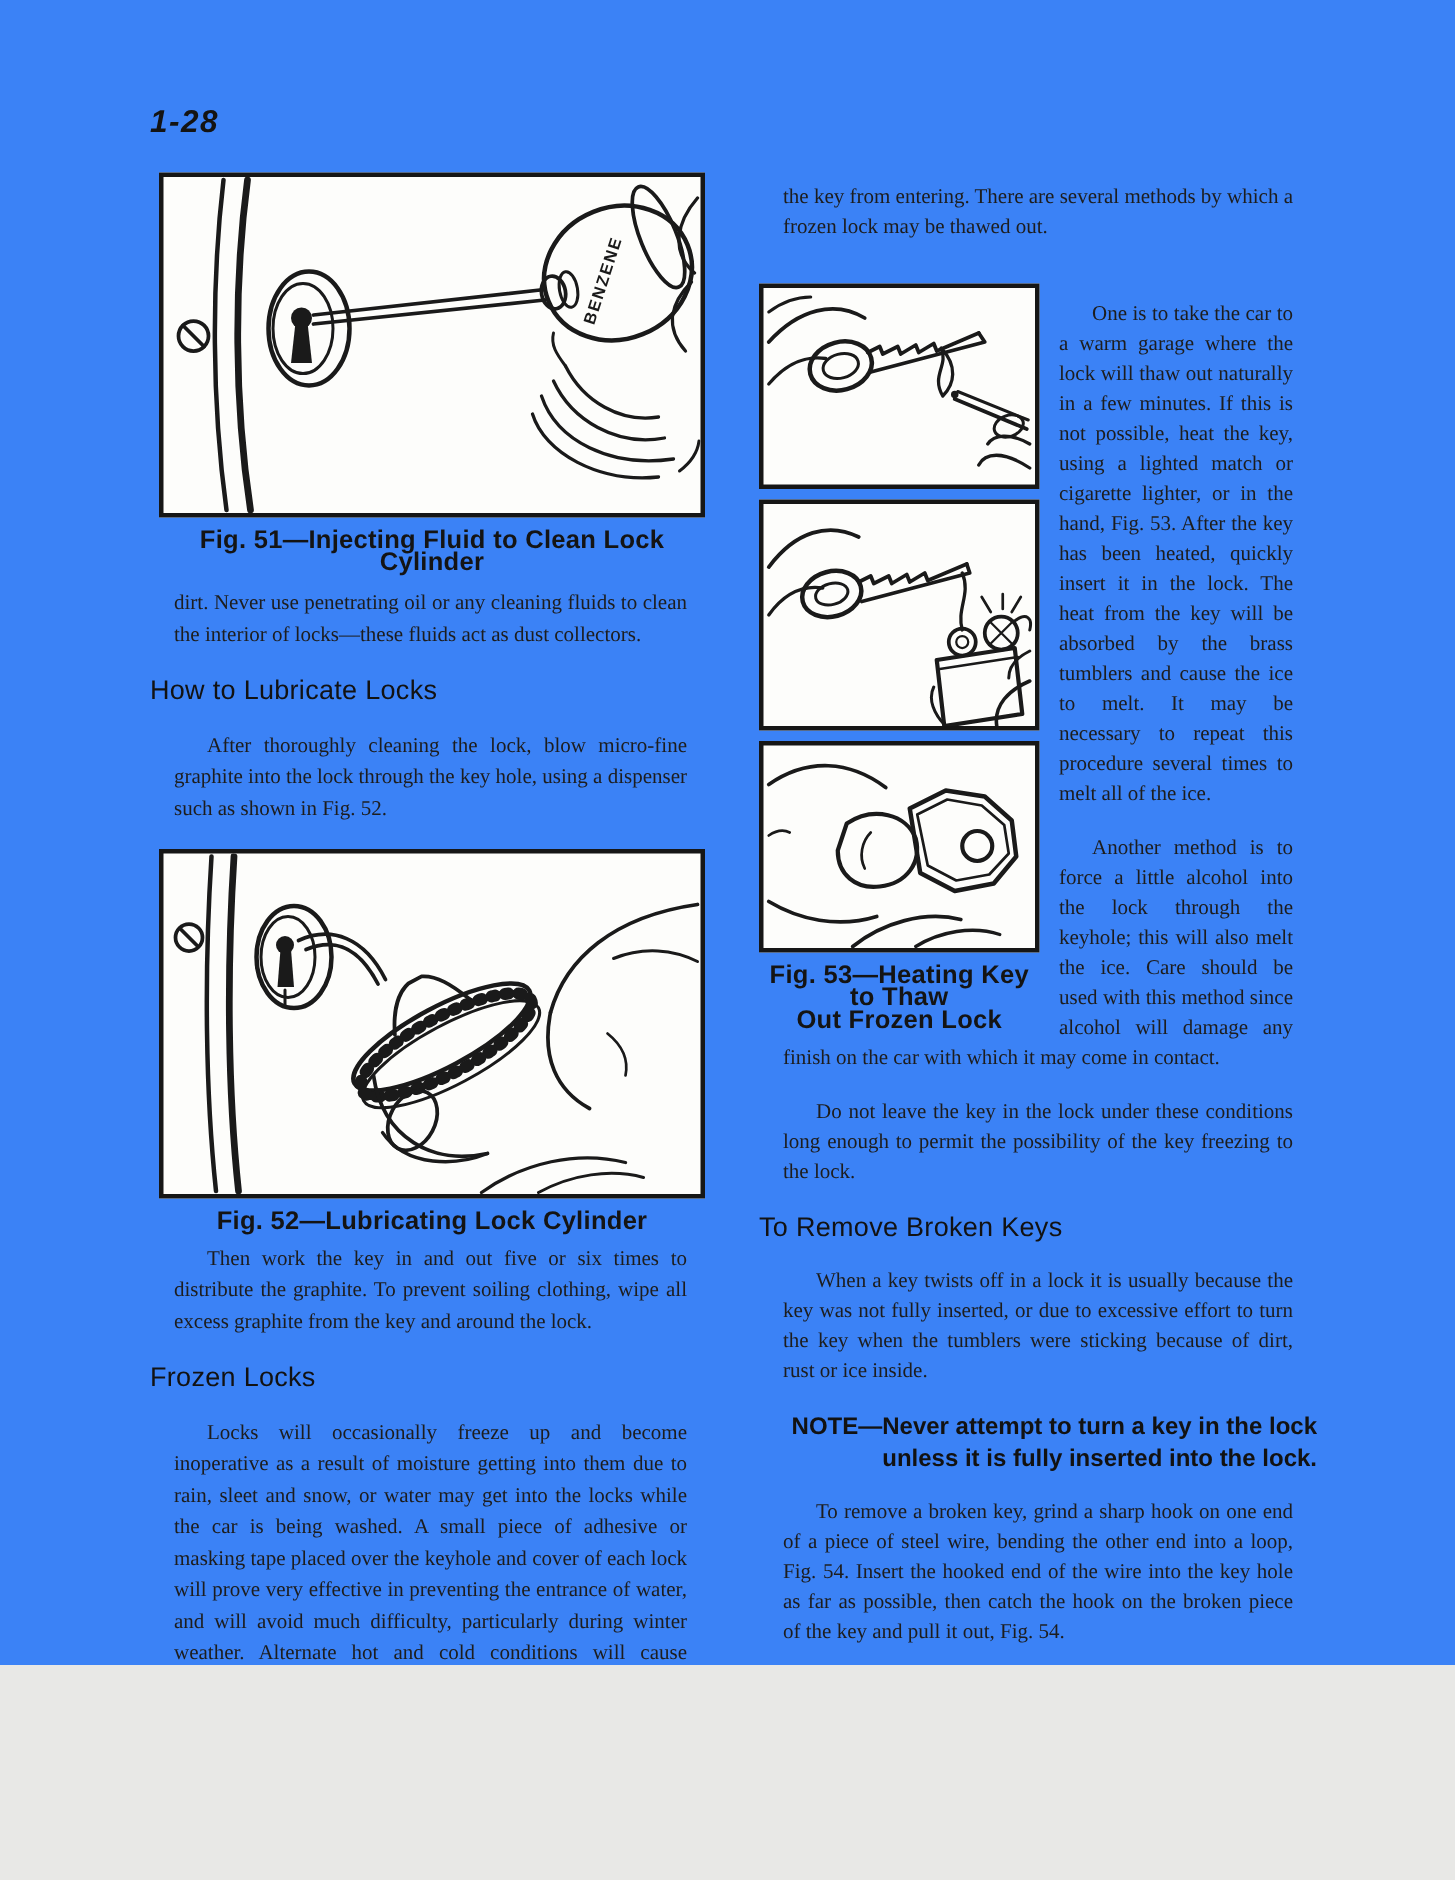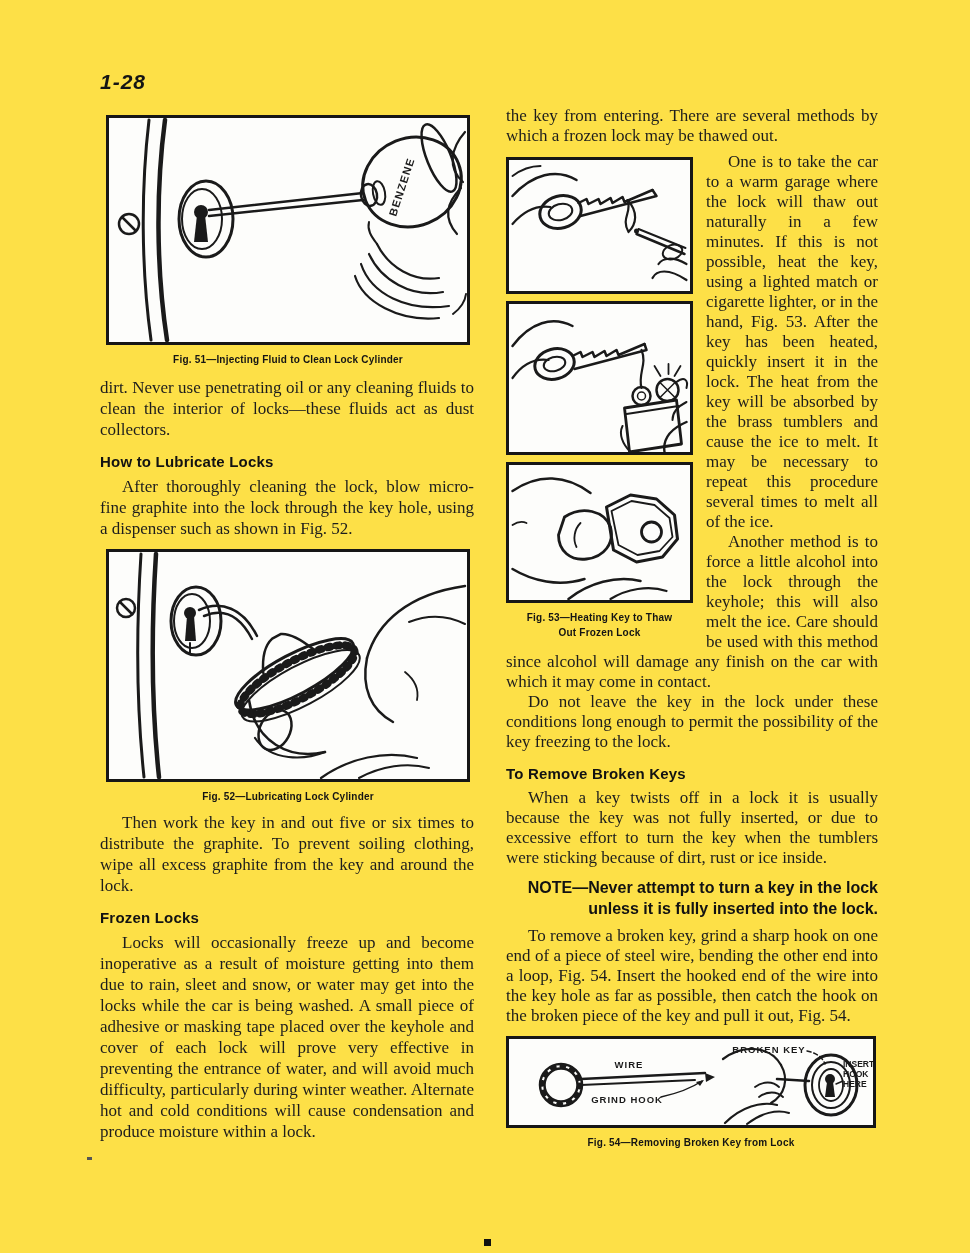--- a/index.html
+++ b/index.html
@@ -1,44 +1,44 @@
 <!DOCTYPE html>
 <html><head>
 <meta charset="utf-8">
 <style>
   html,body{margin:0;padding:0;background:#e8e8e6;}
   .page{
-    position:relative;width:970px;height:1253px;background:#fde047;
+    position:relative;width:970px;height:1110px;background:#3b82f6;
     font-family:"Liberation Serif",serif;color:#1b1b1b;overflow:hidden;
   }
   .col-left{position:absolute;left:100px;top:70px;width:374px;}
   .col-right{position:absolute;left:506px;top:106px;width:372px;}
 
   .pageno{
     font-family:"Liberation Sans",sans-serif;font-weight:700;font-style:italic;
     font-size:21px;letter-spacing:1px;color:#141414;
   }
   p.body{
-    margin:0;font-size:17px;line-height:21px;text-align:justify;
+    margin:16px;font-size:14px;line-height:21px;text-align:justify;
     text-indent:22px;color:#1d1d1d;
   }
   .col-right p.body{line-height:20px;}
   h3.head{
-    font-family:"Liberation Sans",sans-serif;font-weight:700;font-size:15px;
+    font-family:"Liberation Sans",sans-serif;font-weight:400;font-size:18px;
     margin:13px 0 6px 0;letter-spacing:.2px;color:#121212;
   }
   p.note{
     font-family:"Liberation Sans",sans-serif;font-weight:700;font-size:16px;
     line-height:21px;margin:9px 0 7px 0;color:#121212;text-align:right;text-indent:0;
   }
   .figbox{
     border:3px solid #161616;background:#fdfdfb;box-sizing:border-box;
   }
   .caption{
-    font-family:"Liberation Sans",sans-serif;font-weight:700;font-size:10px;
+    font-family:"Liberation Sans",sans-serif;font-weight:700;font-size:17px;
     line-height:15px;text-align:center;margin:7px 0 4px 0;color:#141414;letter-spacing:.2px;
   }
   .fig51{width:364px;height:230px;margin:21px 0 0 6px;}
   .fig52{width:364px;height:233px;margin:10px 0 0 6px;}
   .cap-l{width:364px;margin-left:6px;}
   .fig53-float{float:left;width:187px;margin:5px 13px 2px 0;}
   .fig53-float .figbox{width:187px;margin-bottom:7px;}
   .p53a{height:137px;}
   .p53b{height:154px;}
   .p53c{height:141px;}

